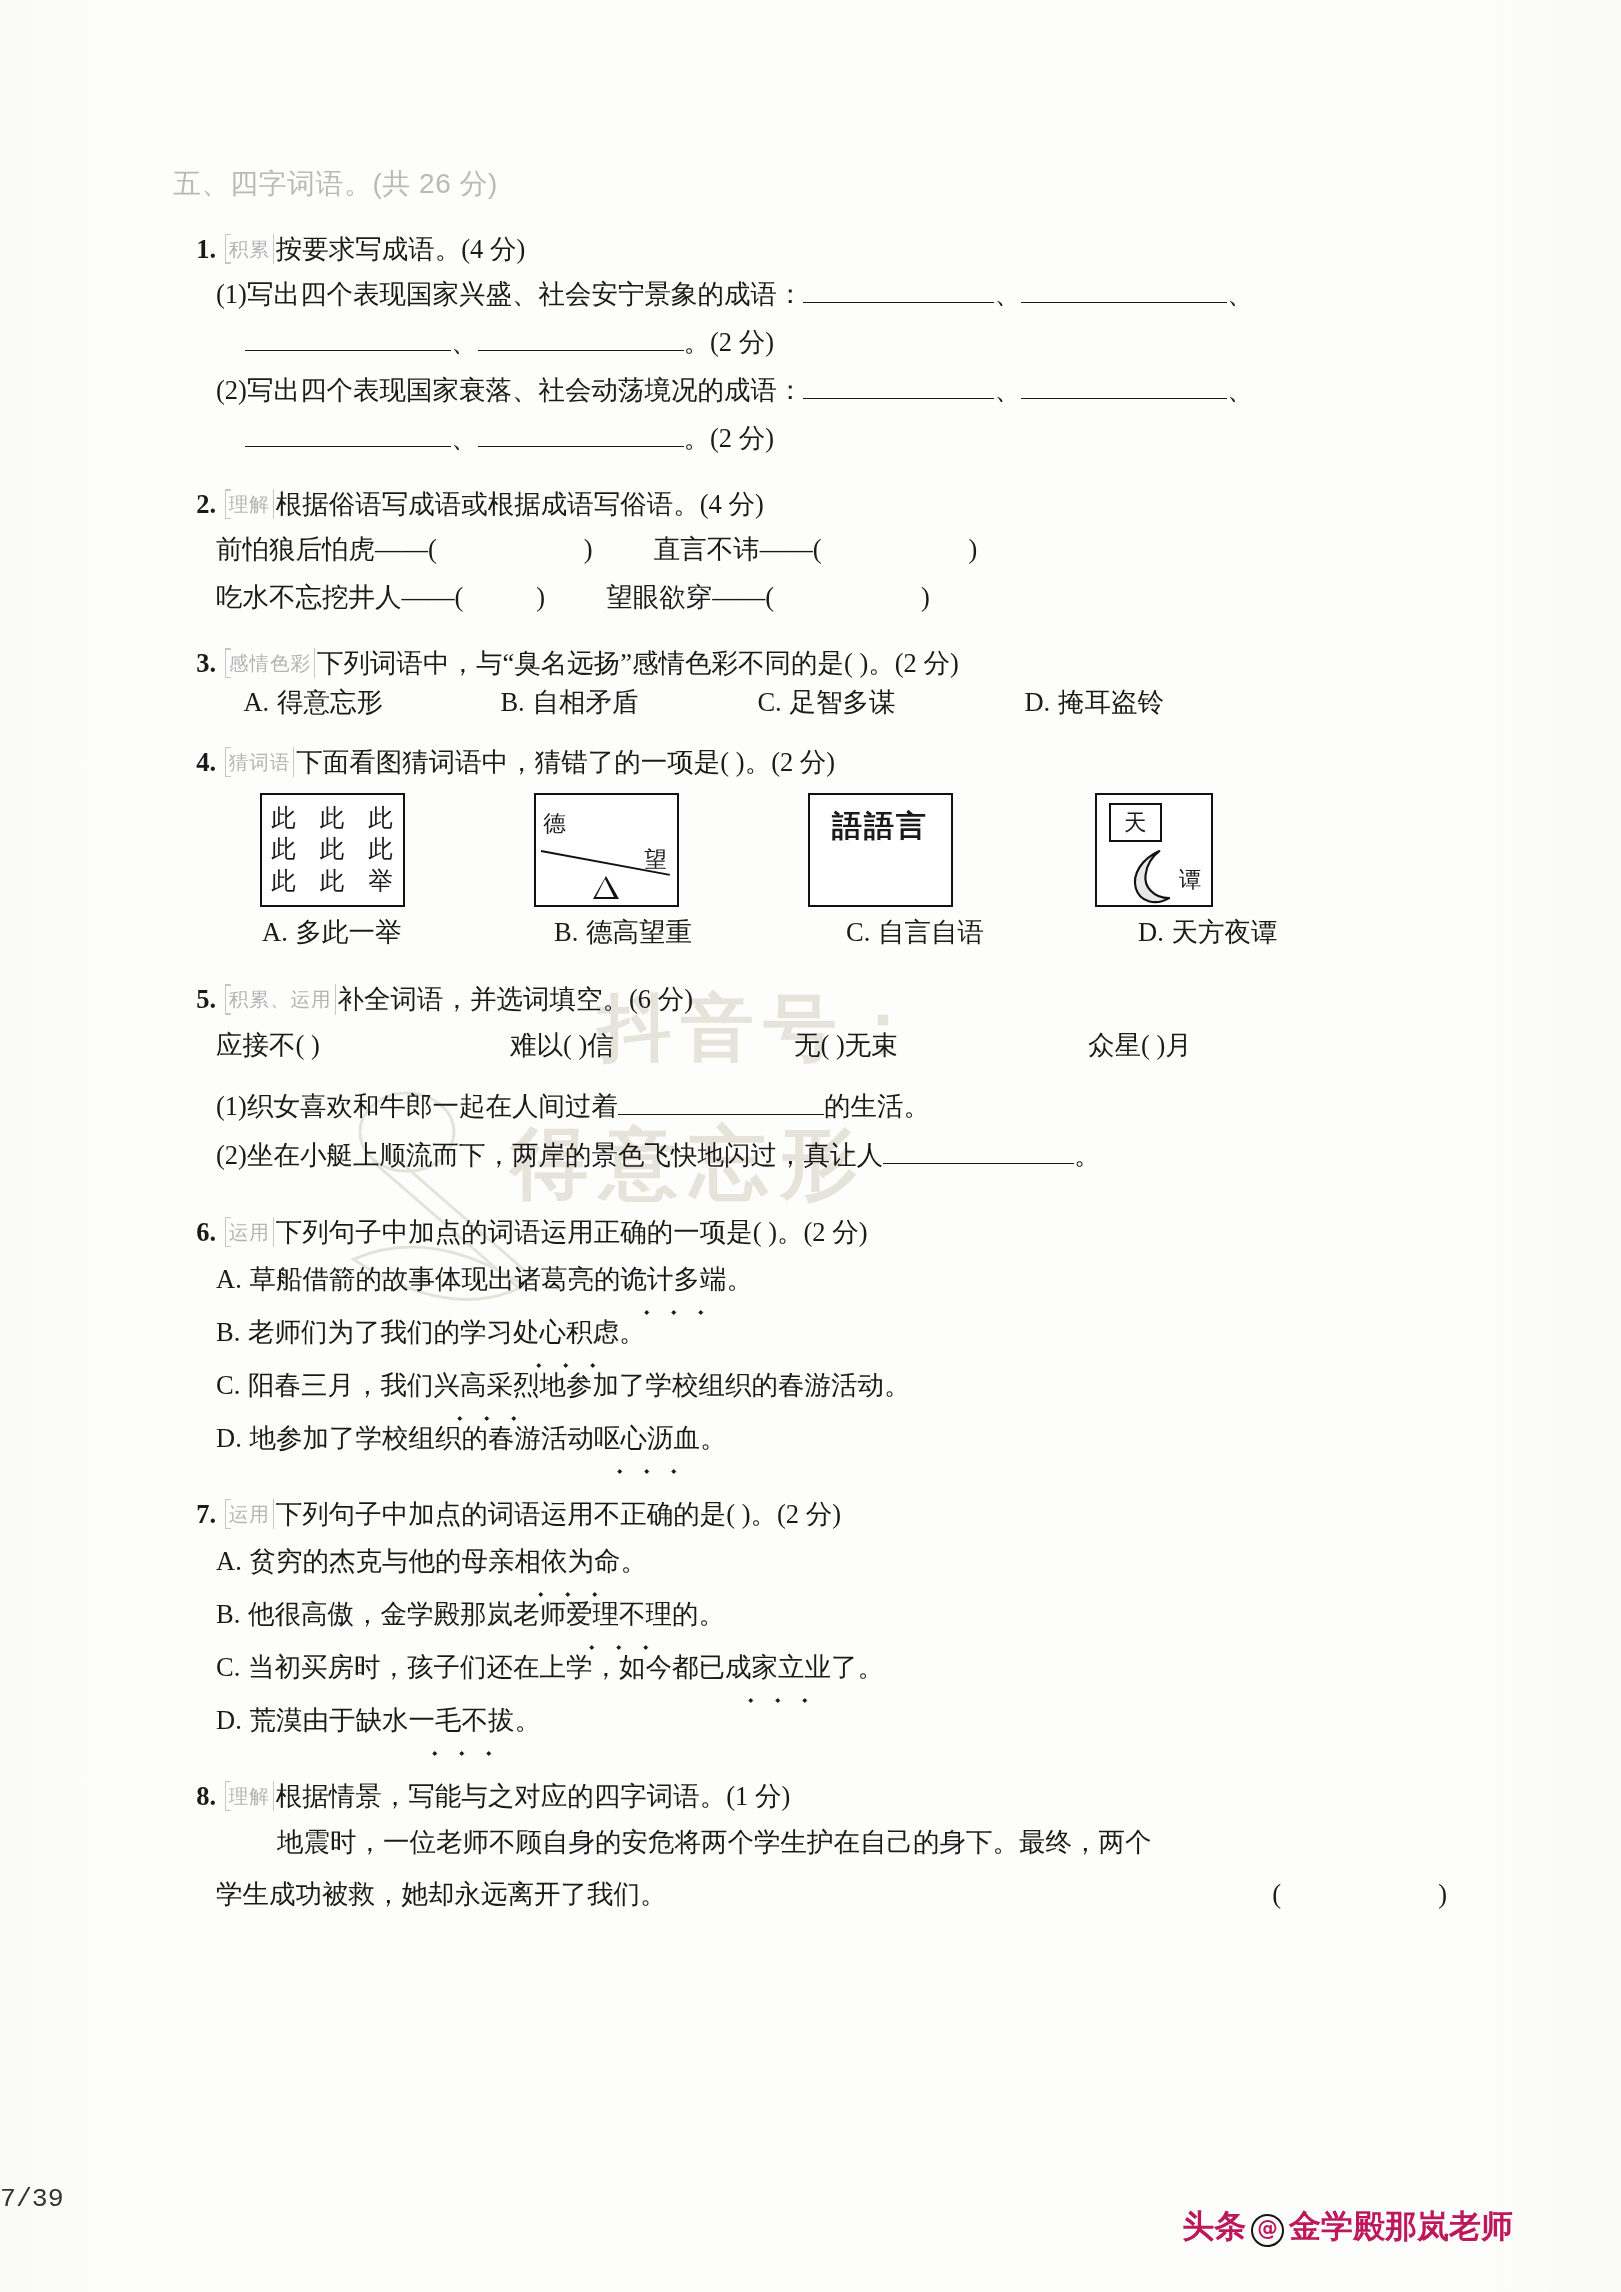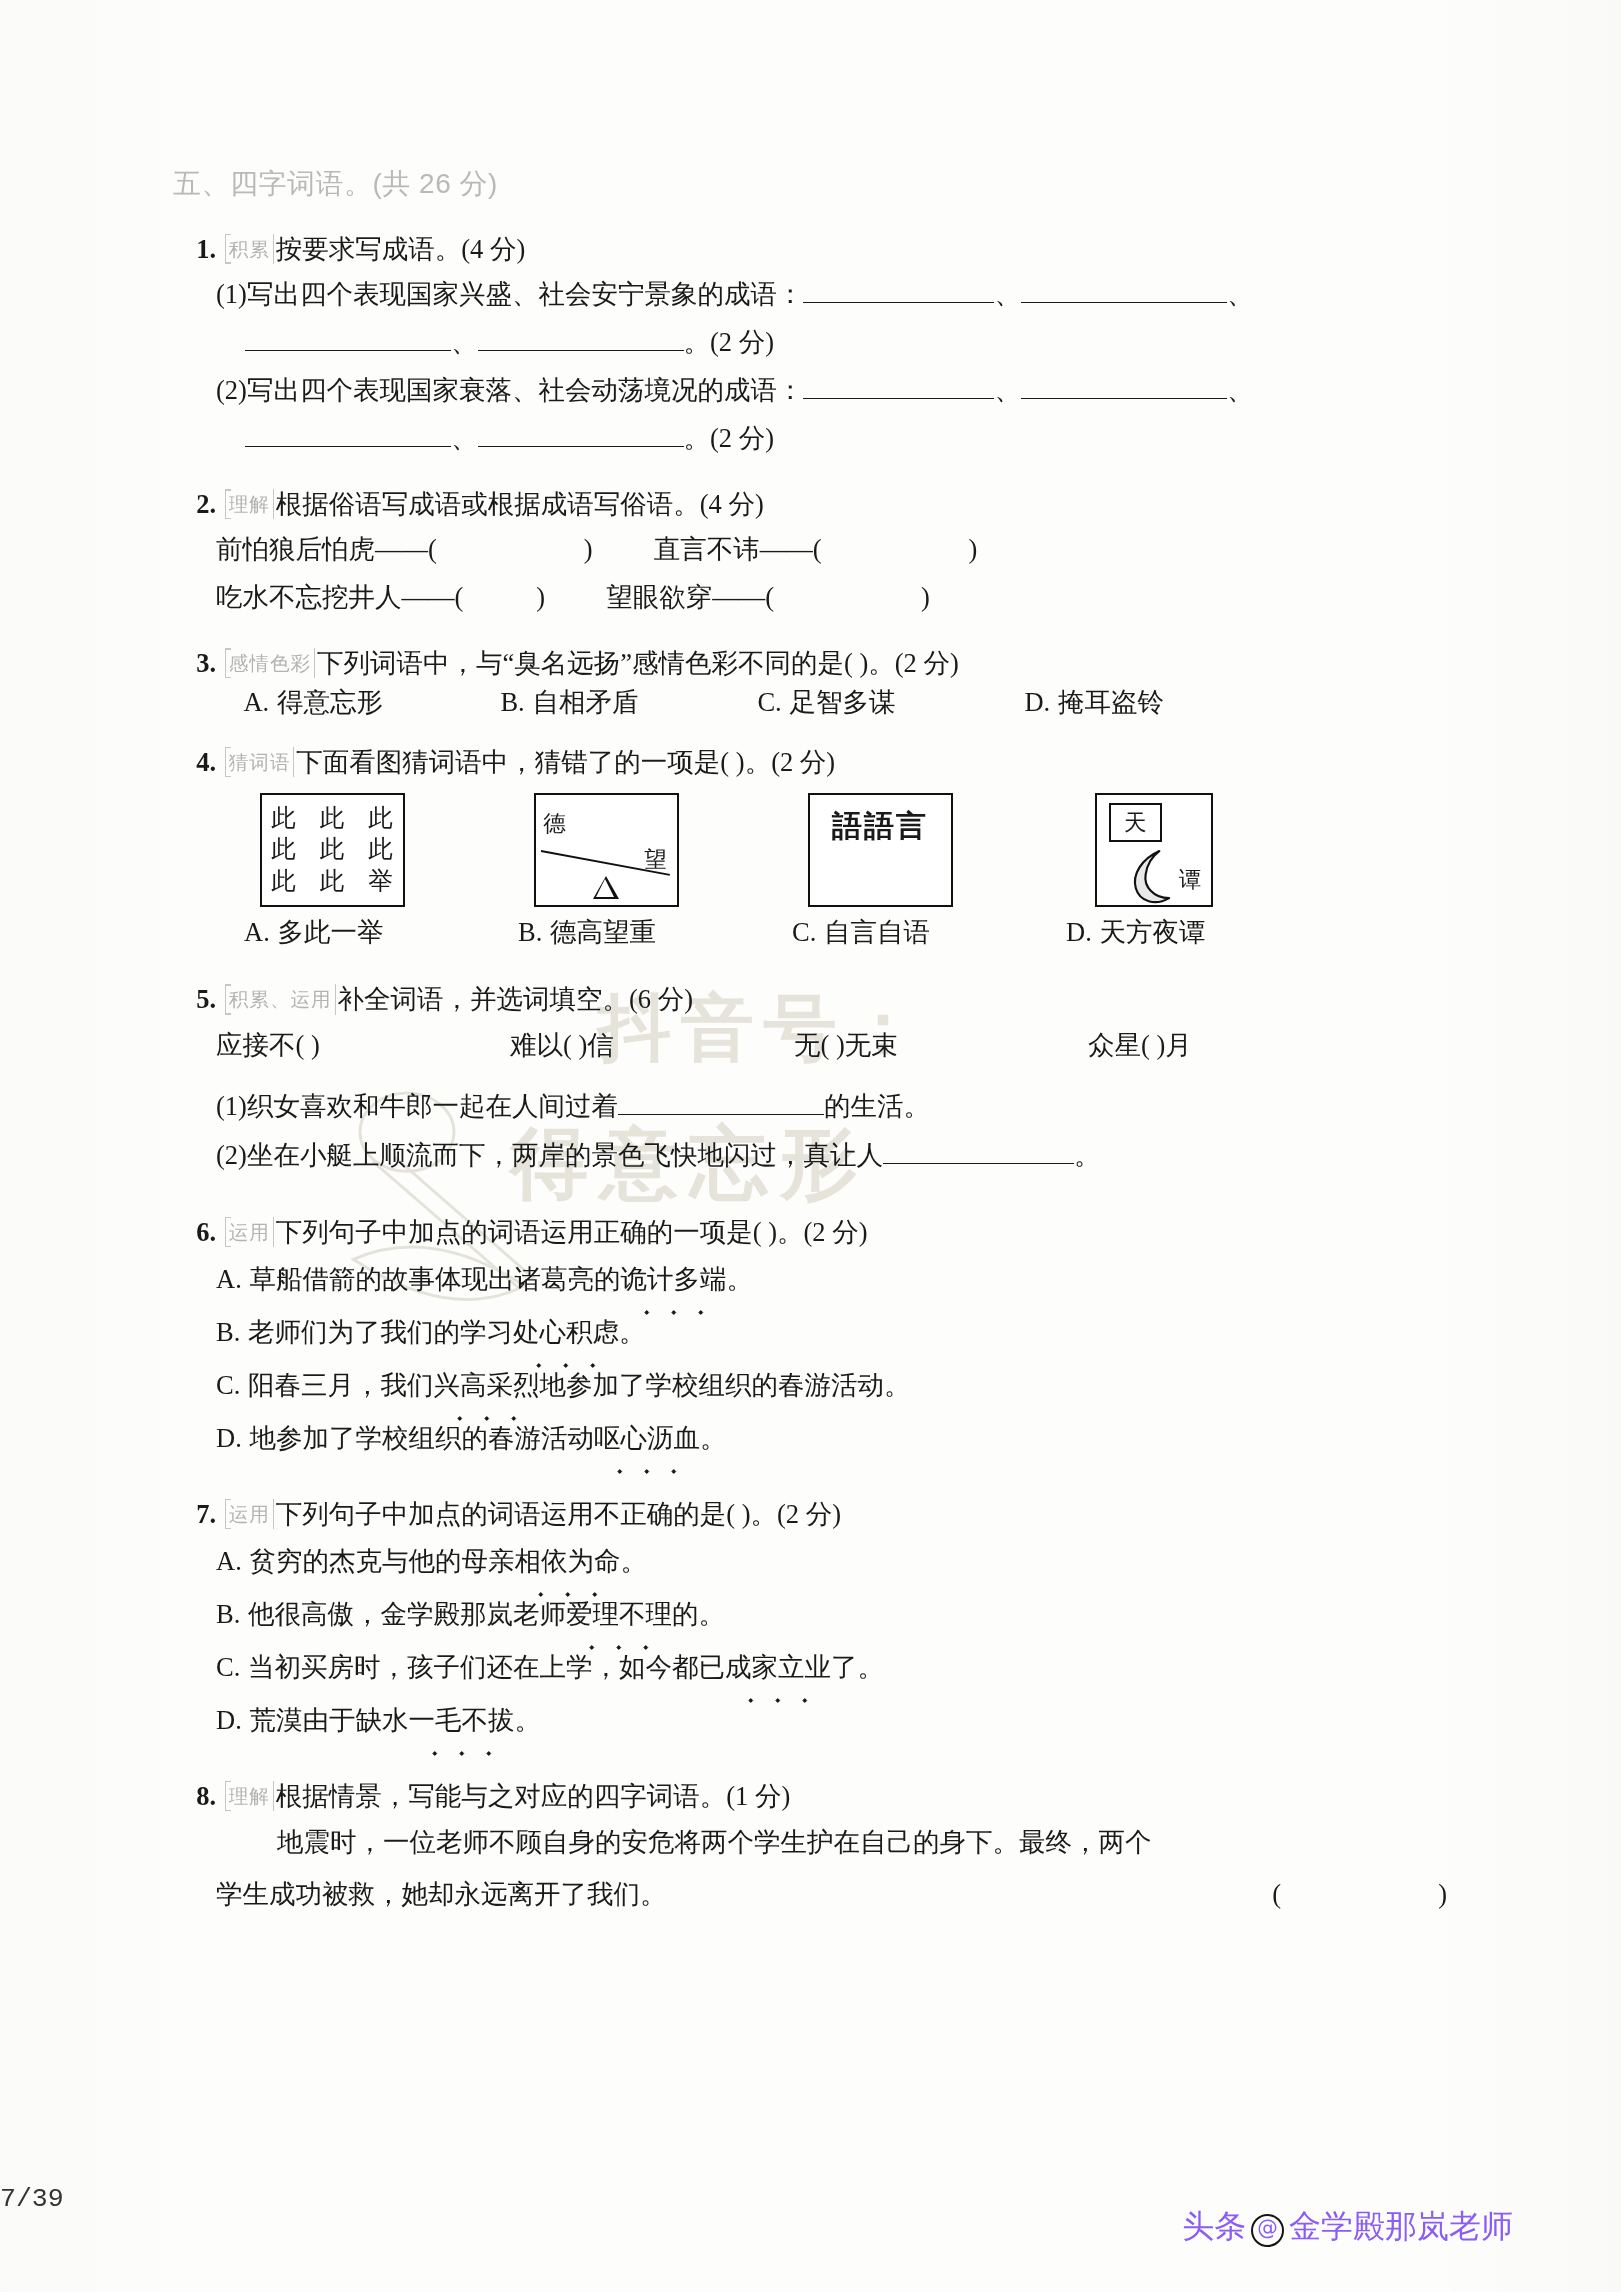--- a/index.html
+++ b/index.html
@@ -278,21 +278,21 @@
     font-size: 22.5px;
   }
 
   .riddle-answers {
     display: flex;
     margin-left: 71px;
     font-size: 26.5px;
     margin-top: 5.9px;
     white-space: nowrap;
   }
-  .riddle-answers .choice { width: 274px; }
+  .riddle-answers .choice { width: 274px; margin-left: 18px; }
   .riddle-answers .choice:last-child { width: auto; }
 
   
   .wm {
     position: absolute;
     pointer-events: none;
     user-select: none;
     font-family: "DejaVu Sans", "Liberation Sans", sans-serif;
   }
   #wm-douyin {
@@ -330,22 +330,22 @@
     text-align: left;
     font-size: 26.5px;
     color: #333;
     font-family: Liberation Mono, monospace;
   }
   #credit {
     position: absolute;
     right: 108px;
     top: 2205px;
     font-size: 32px;
-    font-weight: normal;
-    color: #8b5cf6;
+    font-weight: bold;
+    color: #be185d;
     white-space: nowrap;
     font-family: "DejaVu Sans", "Liberation Sans", sans-serif;
   }
   #credit .at-circle {
     display: inline-block;
     width: 29px; height: 29px;
     border: 2.5px solid #151515;
     border-radius: 50%;
     line-height: 25.5px;
     text-align: center;

